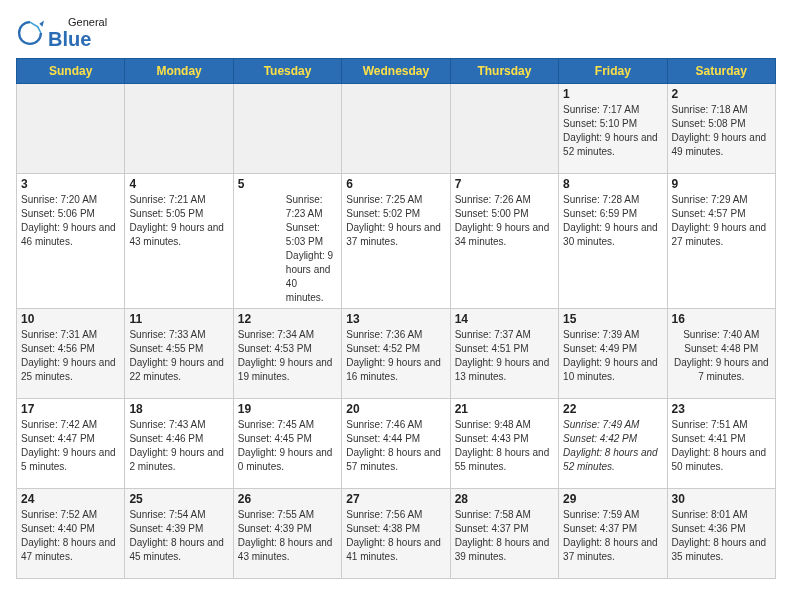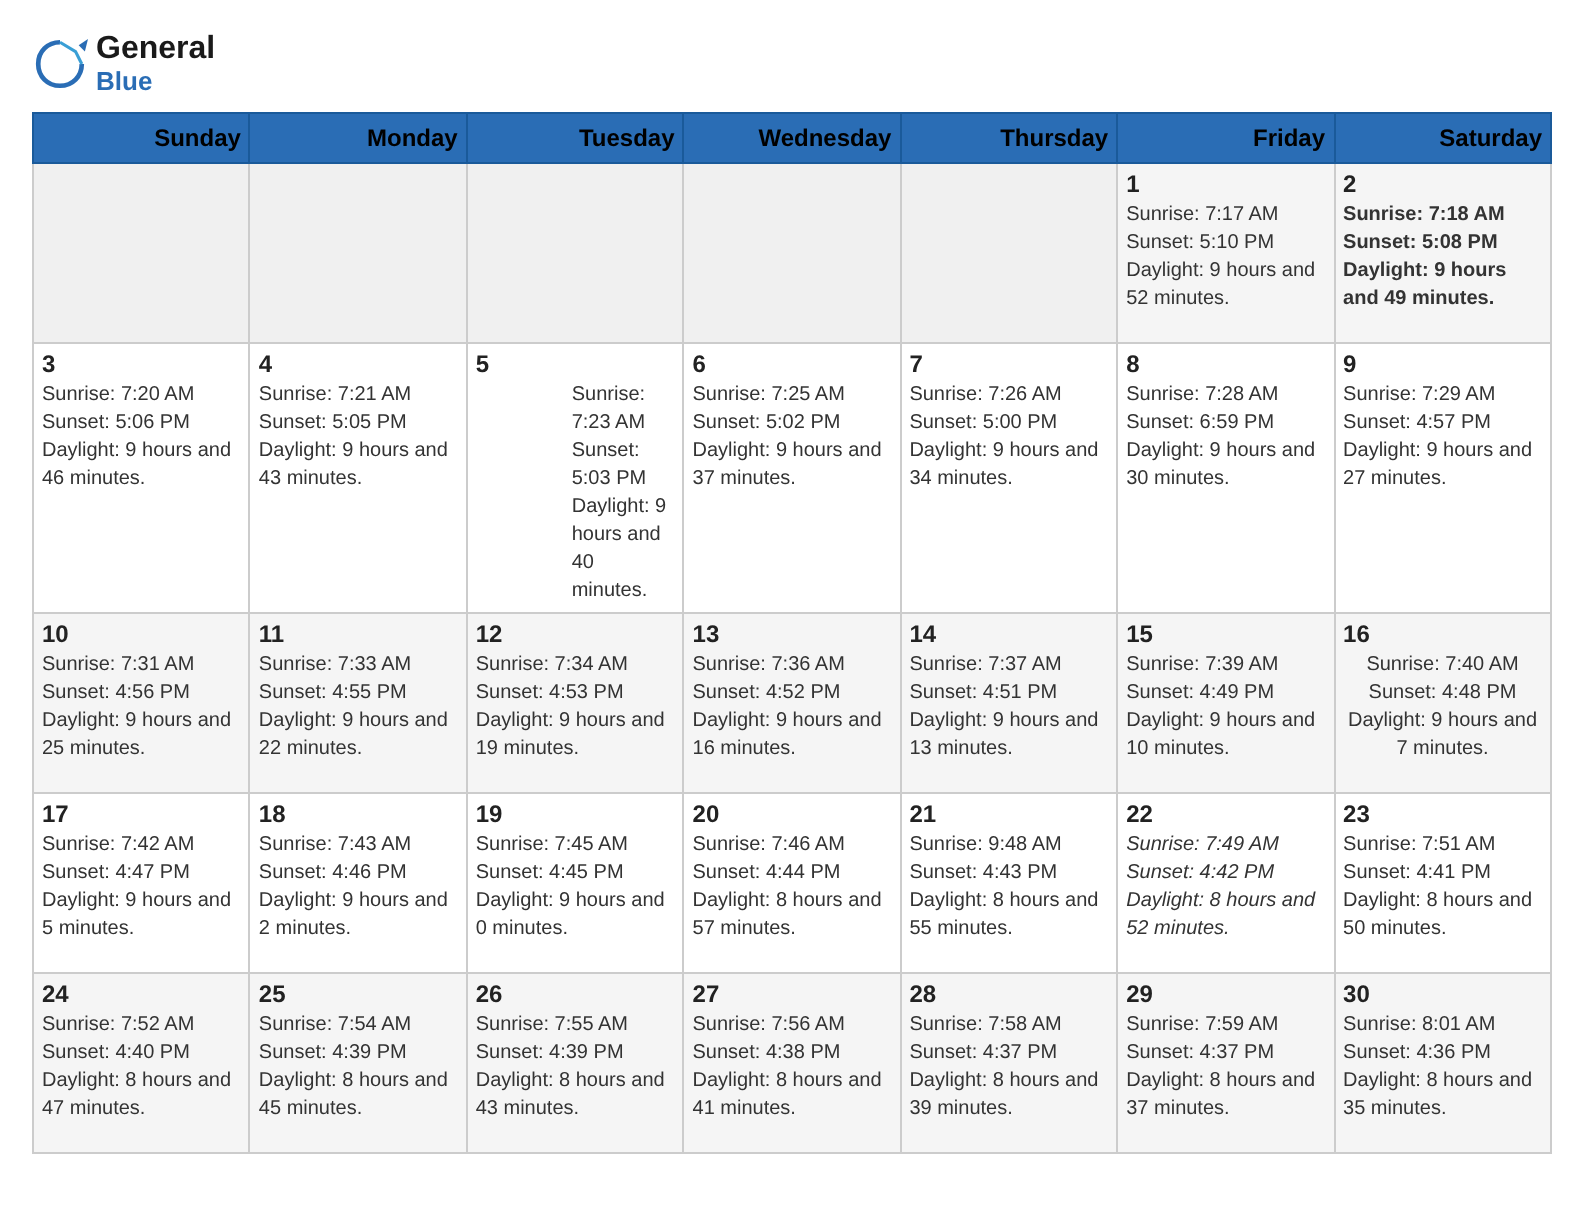--- a/index.html
+++ b/index.html
@@ -37,25 +37,25 @@
       font-size: 14px;
       color: #444;
     }
     table {
       width: 100%;
       border-collapse: collapse;
       table-layout: fixed;
     }
     th {
       background: #2a6db5;
-      color: #000000;
+      color: #fde047;
       font-size: 12px;
       font-weight: bold;
       padding: 5px 4px;
-      text-align: right;
+      text-align: center;
       border: 1px solid #1a5a9a;
     }
     td {
       border: 1px solid #ccc;
       vertical-align: top;
       padding: 3px 4px;
       font-size: 10px;
       color: #222;
       height: 90px;
       background: #fff;
@@ -82,22 +82,22 @@
 <body>
 
 <div class="header">
   <div class="logo">
     <svg class="logo-icon" viewBox="0 0 36 36">
       <path d="M18 4 C10 4 4 10 4 18 C4 26 10 32 18 32 C26 32 32 26 32 18" stroke="#2a6db5" stroke-width="3" fill="none"></path>
       <path d="M18 4 L28 10 L32 18" stroke="#3a9fd5" stroke-width="2" fill="none"></path>
       <polygon points="30,6 36,2 34,10" fill="#2a6db5"></polygon>
     </svg>
     <div style="display:flex;flex-direction:column;line-height:1.1;">
-      <span style="font-size:16px;font-weight:bold;color:#1a1a1a;">General</span>
-      <span style="font-size:13px;font-weight:bold;color:#2a6db5;">Blue</span>
+      <span style="font-size:11px;font-weight:normal;color:#1a1a1a;margin-left:20px;">General</span>
+      <span style="font-size:20px;font-weight:bold;color:#2a6db5;">Blue</span>
     </div>
   </div>
   <div class="title-block">
     <div class="month-title"></div>
     <div class="location"></div>
   </div>
 </div>
 
 <table>
   <thead>
@@ -119,21 +119,21 @@
         <td class="empty"></td>
         <td class="empty"></td>
         <td class="alt-row">
           <span class="day-num">1</span>
           <div class="day-info" style="white-space: pre-line;">Sunrise: 7:17 AM
 Sunset: 5:10 PM
 Daylight: 9 hours and 52 minutes.</div>
         </td>
         <td class="alt-row">
           <span class="day-num">2</span>
-          <div class="day-info" style="white-space: pre-line; font-weight: bold;">Sunrise: 7:18 AM
+          <div class="day-info" style="white-space: pre-line;">Sunrise: 7:18 AM
 Sunset: 5:08 PM
 Daylight: 9 hours and 49 minutes.</div>
         </td>
       </tr>
       <tr>
         <td>
           <span class="day-num">3</span>
           <div class="day-info" style="white-space: pre-line;">Sunrise: 7:20 AM
 Sunset: 5:06 PM
 Daylight: 9 hours and 46 minutes.</div>

